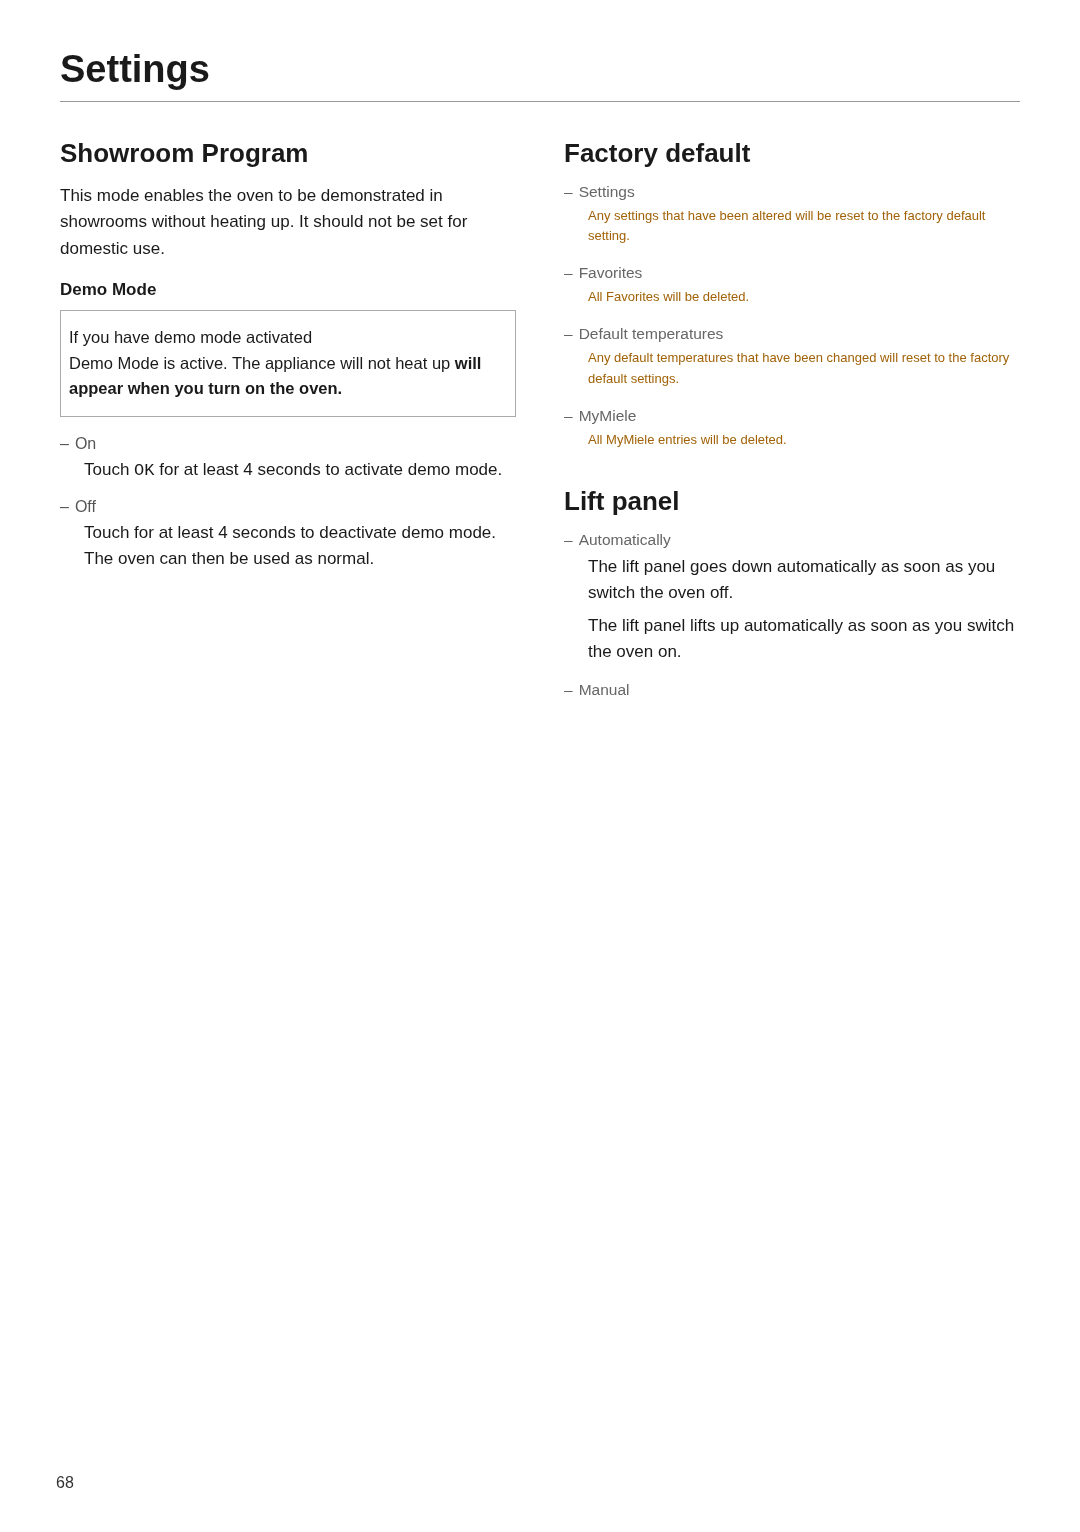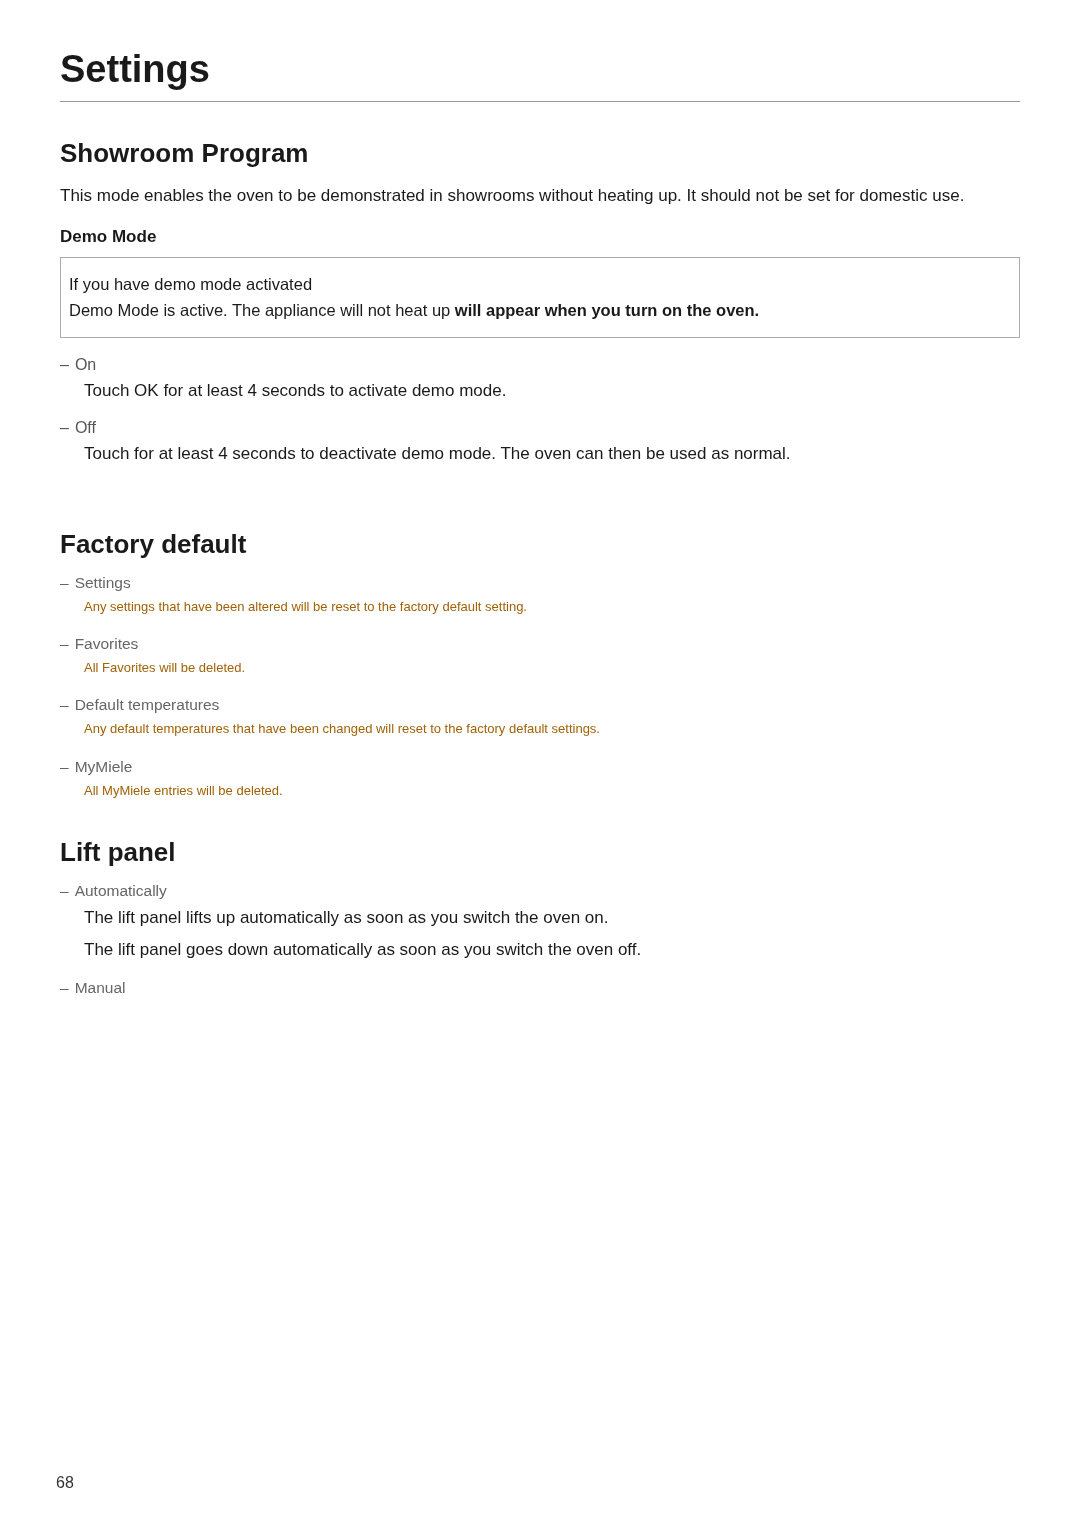--- a/index.html
+++ b/index.html
@@ -26,21 +26,20 @@
 
     .title-divider {
       border: none;
       border-top: 1.5px solid #999;
       margin-bottom: 36px;
     }
 
     .two-col {
       display: flex;
       gap: 48px;
-      flex-direction: column;
     }
 
     .col-left {
       flex: 1;
     }
 
     .col-right {
       flex: 1;
     }
 
@@ -149,21 +148,21 @@
 
     .lift-list-desc {
       font-size: 17px;
       line-height: 1.55;
       color: #1a1a1a;
       margin-left: 24px;
       margin-bottom: 6px;
     }
 
     .ok-text {
-      font-family: Liberation Sans, sans-serif;
+      font-family: Liberation Mono, monospace;
       font-size: 17px;
     }
   </style>
 </head>
 <body>
 
 <h1 class="page-title">Settings</h1>
 <hr class="title-divider">
 
 <div class="two-col">
@@ -240,22 +239,22 @@
 
     <div class="lift-panel-section">
       <h2 class="section-title">Lift panel</h2>
 
 
       <div class="lift-list-item">
         <div class="lift-list-label">
           <span class="dash">–</span>
           <span>Automatically</span>
         </div>
+        <p class="lift-list-desc">The lift panel goes down automatically as soon as you switch the oven off.</p>
         <p class="lift-list-desc">The lift panel lifts up automatically as soon as you switch the oven on.</p>
-        <p class="lift-list-desc">The lift panel goes down automatically as soon as you switch the oven off.</p>
       </div>
 
       <div class="lift-list-item">
         <div class="lift-list-label">
           <span class="dash">–</span>
           <span>Manual</span>
         </div>
       </div>
     </div>
 

